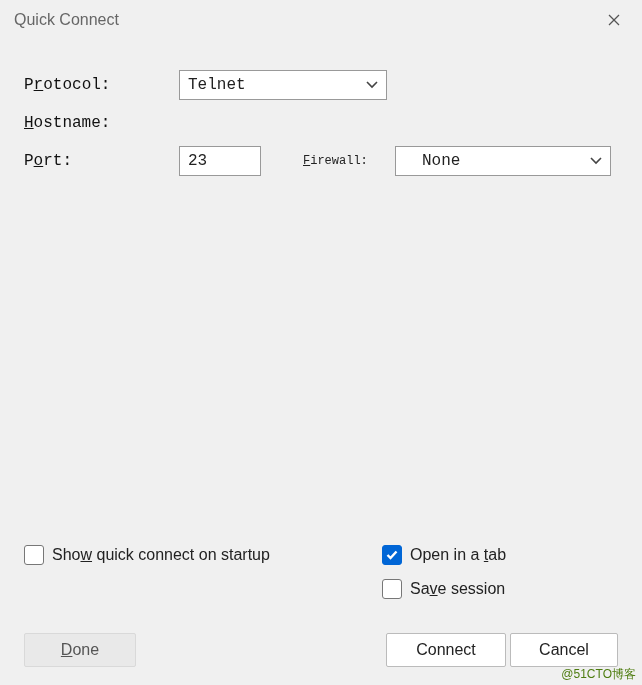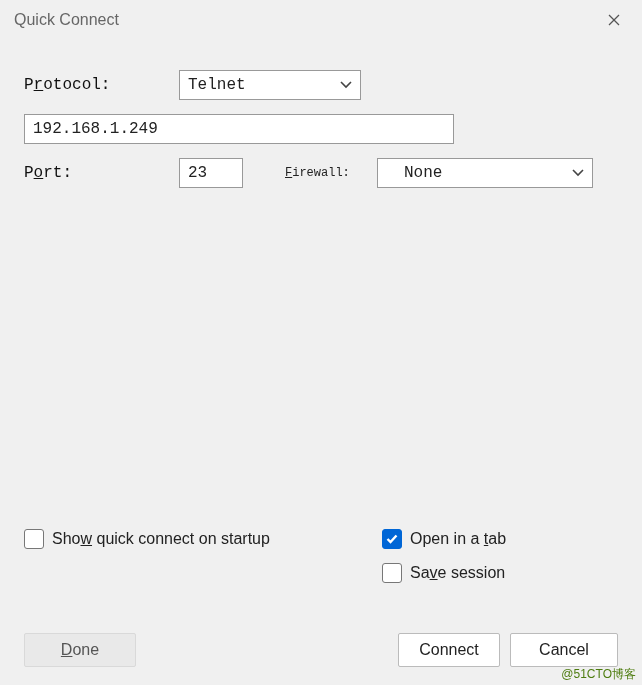--- a/index.html
+++ b/index.html
@@ -64,29 +64,29 @@
       position: relative;
     }
     .combo { cursor: default; }
     .combo .chev {
       position: absolute;
       right: 8px;
       top: 50%;
       transform: translateY(-50%);
     }
     .combo .chev svg { stroke: #444; stroke-width: 1.6; fill: none; }
-    .protocol-combo { width: 182px; }
+    .protocol-combo { width: 208px; }
     .hostname-input { width: 430px; }
-    .port-input { width: 64px; }
+    .port-input { width: 82px; }
     .firewall-label { width: 92px; margin-left: 42px; font-size: 12px; }
     .firewall-combo { width: 216px; padding-left: 26px; }
 
     .checkbox-area {
       position: absolute;
-      bottom: 88px;
+      bottom: 72px;
       left: 24px;
       right: 24px;
       display: flex;
     }
     .chk-col-left { width: 358px; }
     .chk-col-right { flex: 1; }
     .chk {
       display: flex;
       align-items: center;
       font-size: 16px;
@@ -129,21 +129,21 @@
       cursor: pointer;
       border-radius: 2px;
     }
     .btn-done {
       width: 112px;
       background: #e9e9e9;
       border-color: #d9d9d9;
       color: #555;
     }
     .spacer { flex: 1; }
-    .btn-connect { width: 102px; margin-right: 10px; }
+    .btn-connect { width: 120px; margin-right: 4px; }
     .btn-cancel { width: 108px; justify-content: center; }
 
     .watermark {
       position: absolute;
       right: 6px;
       bottom: 2px;
       font-size: 12px;
       color: #4d7c0f;
       pointer-events: none;
     }
@@ -169,23 +169,21 @@
       <span class="form-label"><span>P</span><span class="u">r</span><span>otocol:</span></span>
       <div class="combo protocol-combo">
         <span>Telnet</span>
         <span class="chev"><svg width="12" height="8" viewBox="0 0 12 8">
               <polyline points="1,1 6,6 11,1"></polyline>
             </svg></span>
       </div>
     </div>
 
     <div class="form-row">
-      <div class="text-input hostname-input">
-        <span>192.168.1.249</span>
-      </div>
+      <span class="form-label"><span class="u">H</span><span>ostname:</span></span>
     </div>
 
     <div class="form-row">
       <span class="form-label"><span>P</span><span class="u">o</span><span>rt:</span></span>
       <div class="text-input port-input">
         <span>23</span>
       </div>
       <span class="firewall-label"><span class="u">F</span><span>irewall:</span></span>
       <div class="combo firewall-combo">
         <span>None</span>

